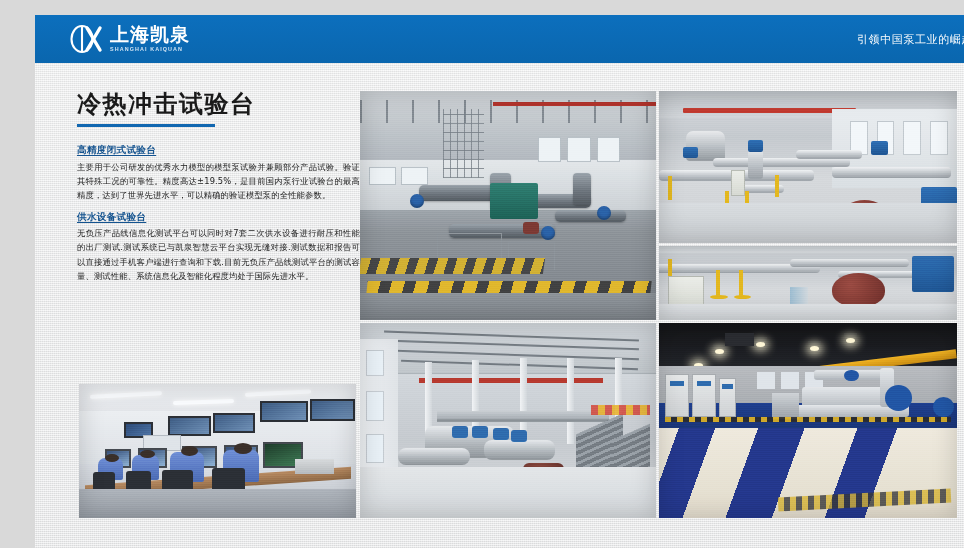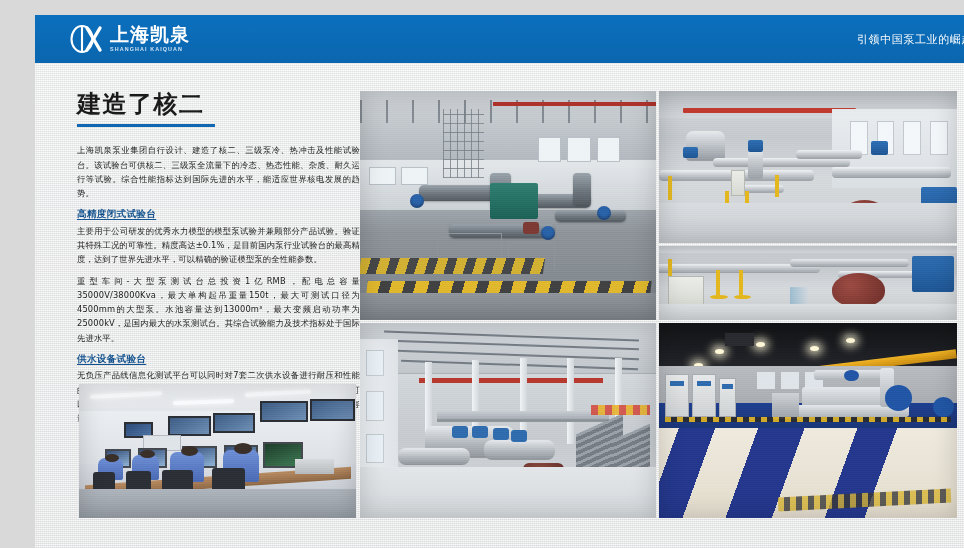--- a/index.html
+++ b/index.html
@@ -290,34 +290,32 @@
       </div>
       <div class="logo-stack">
         <div class="logo-text-cn">上海凯泉</div>
         <div class="logo-text-en">SHANGHAI KAIQUAN</div>
       </div>
     </div>
     <div class="header-slogan">引领中国泵工业的崛起</div>
   </div>
 
   <div class="left-col">
-    <h1 class="page-title">建造了核二</h1>
+    <h1 class="page-title">冷热冲击试验台</h1>
     <div class="title-rule"></div>
 
     <div class="section">
-      <div class="section-body">上海凯泉泵业集团自行设计、建造了核二、三级泵冷、热冲击及性能试验台。该试验台可供核二、三级泵全流量下的冷态、热态性能、杂质、耐久运行等试验。综合性能指标达到国际先进的水平，能适应世界核电发展的趋势。</div>
     </div>
 
     <div class="section">
       <div class="section-head">高精度闭式试验台</div>
-      <div class="section-body">主要用于公司研发的优秀水力模型的模型泵试验并兼顾部分产品试验。验证其特殊工况的可靠性。精度高达±0.1%，是目前国内泵行业试验台的最高精度，达到了世界先进水平，可以精确的验证模型泵的全性能参数。</div>
+      <div class="section-body">主要用于公司研发的优秀水力模型的模型泵试验并兼顾部分产品试验。验证其特殊工况的可靠性。精度高达±19.5%，是目前国内泵行业试验台的最高精度，达到了世界先进水平，可以精确的验证模型泵的全性能参数。</div>
     </div>
 
     <div class="section">
-      <div class="section-body">重型车间-大型泵测试台总投资1亿RMB，配电总容量35000V/38000Kva，最大单构起吊重量150t，最大可测试口径为4500mm的大型泵。水池容量达到13000m³，最大变频启动功率为25000kV，是国内最大的水泵测试台。其综合试验能力及技术指标处于国际先进水平。</div>
     </div>
 
     <div class="section">
       <div class="section-head">供水设备试验台</div>
       <div class="section-body">无负压产品线信息化测试平台可以同时对7套二次供水设备进行耐压和性能的出厂测试.测试系统已与凯泉智慧云平台实现无缝对接.测试数据和报告可以直接通过手机客户端进行查询和下载.目前无负压产品线测试平台的测试容量、测试性能、系统信息化及智能化程度均处于国际先进水平。</div>
     </div>
   </div>
 
   <div class="photo-bottom-left">
     <div class="ph pC">

